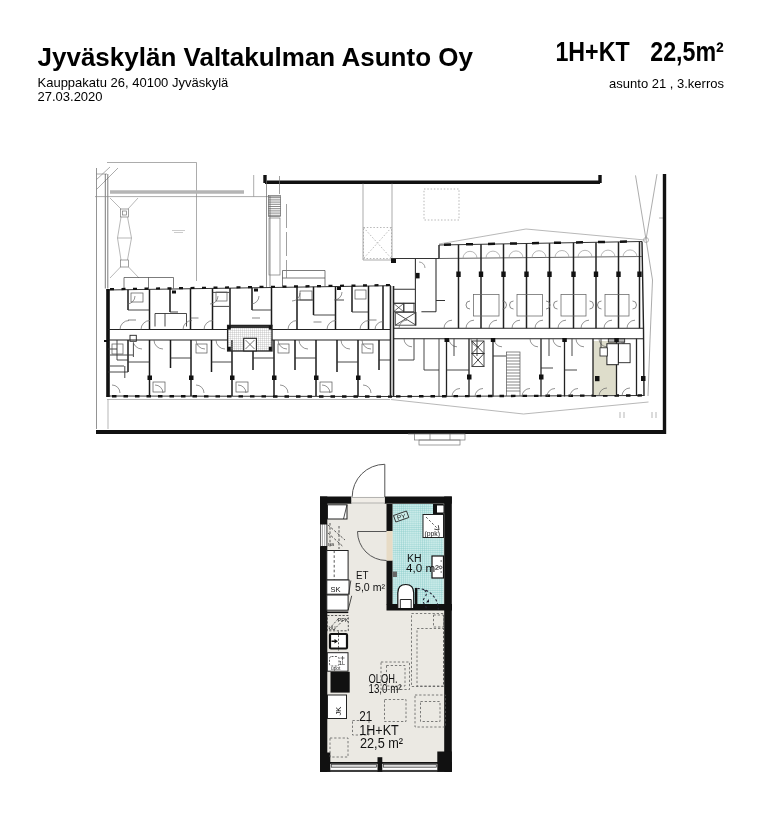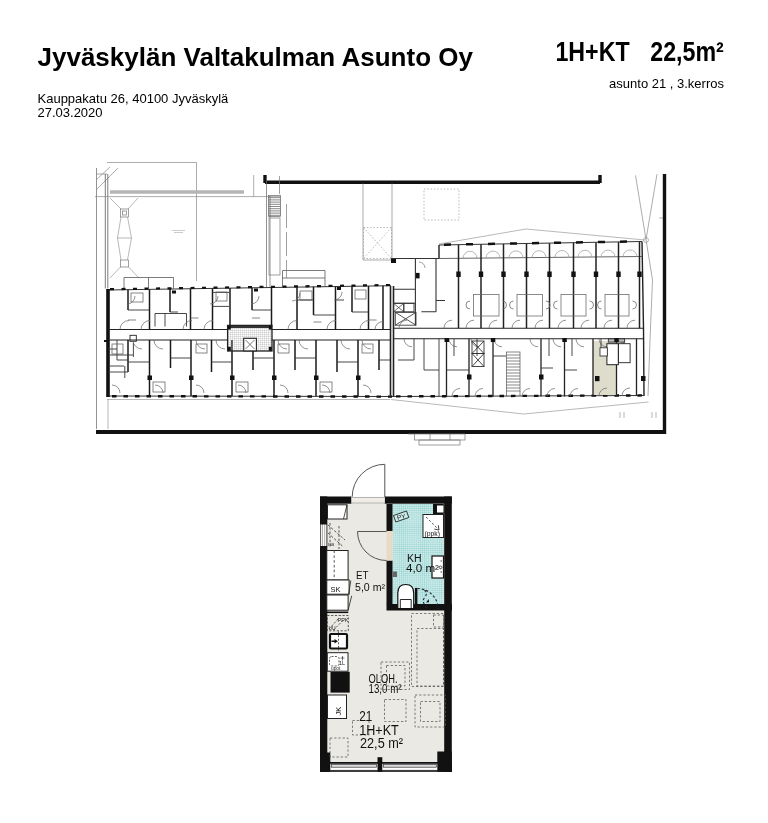--- a/index.html
+++ b/index.html
@@ -4,21 +4,21 @@
 <style>
 html,body{margin:0;padding:0;background:#fff;}
 body{width:768px;height:823px;position:relative;overflow:hidden;font-family:"Liberation Sans",sans-serif;color:#000;}
 .abs{position:absolute;}
 </style>
 </head>
 <body>
 
 <div class="abs" style="left:37.5px;top:42px;font-size:26px;font-weight:bold;">Jyväskylän Valtakulman Asunto Oy</div>
 
-<div class="abs" style="left:37.5px;top:92px;font-size:13px;line-height:14px;">Kauppakatu 26, 40100 Jyväskylä<br>27.03.2020</div>
+<div class="abs" style="left:37.5px;top:76px;font-size:13px;line-height:14px;">Kauppakatu 26, 40100 Jyväskylä<br>27.03.2020</div>
 
 <div class="abs" style="right:44px;top:37px;font-size:27px;font-weight:bold;white-space:nowrap;transform:scaleX(0.86);transform-origin:100% 50%;">1H+KT<span style="padding-left:24px;">22,5m²</span></div>
 
 <div class="abs" style="right:44px;top:76px;font-size:13px;text-align:left;">asunto 21 , 3.kerros</div>
 
 <svg class="abs" style="left:0;top:0;" width="768" height="823" viewBox="0 0 768 823">
 <defs>
 <pattern id="tiles" width="2.1" height="2.1" patternUnits="userSpaceOnUse">
 <rect width="2.1" height="2.1" fill="#cbebe9"></rect>
 <path d="M0 0H2.1M0 0V2.1" stroke="#7fc7c3" stroke-width="0.55" fill="none"></path>

